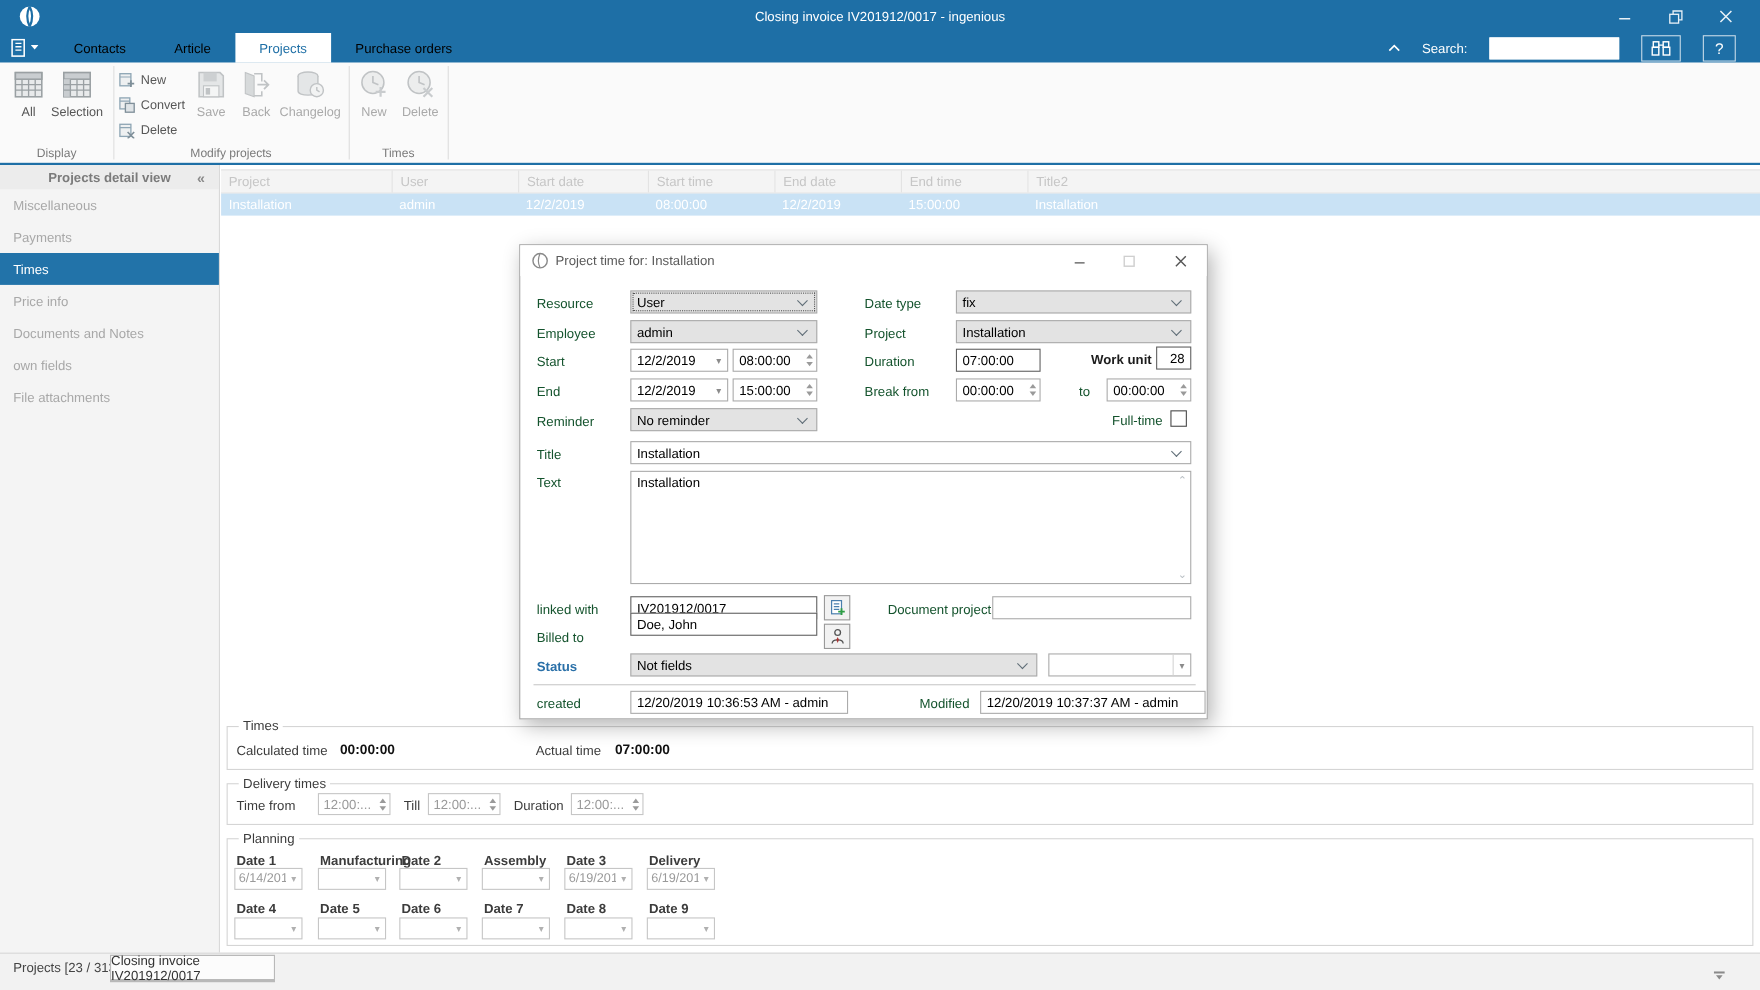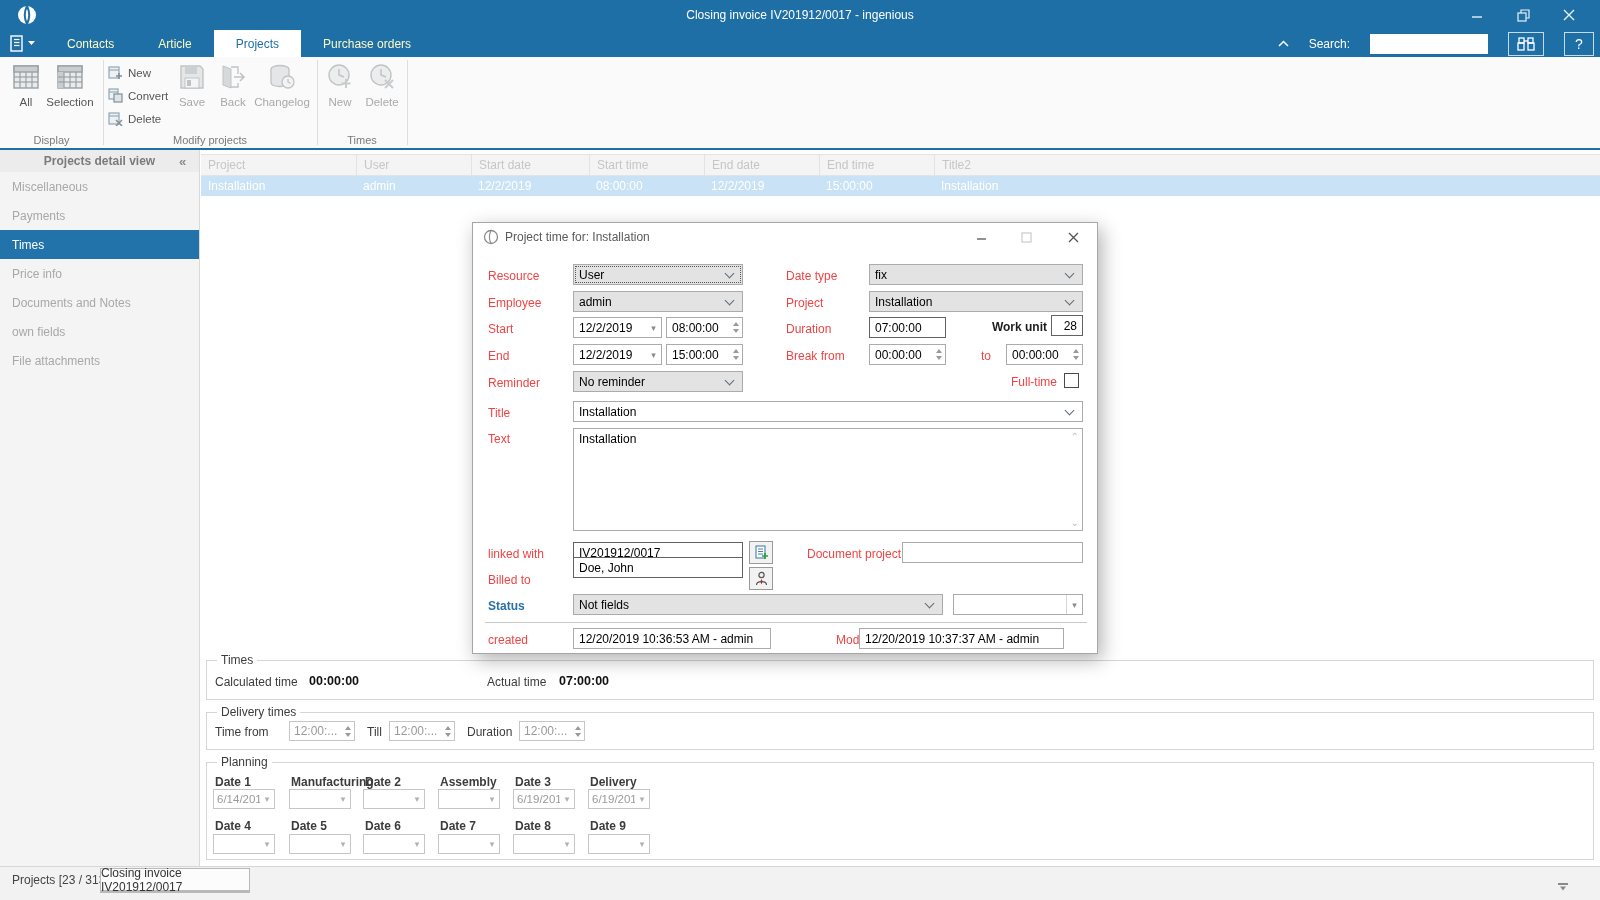--- a/index.html
+++ b/index.html
@@ -13,23 +13,23 @@
   
   .titlebar { left:0; top:0; width:1600px; height:30px; background:#1e6fa6; display:flex; align-items:center; }
   .titlebar .apptitle { position:absolute; left:0; right:0; text-align:center; color:#fff; font-size:12px; }
   .logo-circ { position:absolute; left:16px; top:4px; }
   .wincontrols { position:absolute; right:8px; top:0; height:30px; display:flex; }
   .winbtn { width:46px; height:30px; display:flex; align-items:center; justify-content:center; color:#e8f1f7; font-size:13px; }
 
   
   .menubar { left:0; top:30px; width:1600px; height:27px; background:#1e6fa6; display:flex; align-items:stretch; }
   .appmenu { display:flex; align-items:center; padding:0 10px 0 8px; color:#fff; gap:3px; }
-  .menutab { display:flex; align-items:center; padding:0 22px; color:#fef9c3; font-size:12px; }
+  .menutab { display:flex; align-items:center; padding:0 22px; color:#000000; font-size:12px; }
   .menutab.active { background:#fff; color:#1e6fa6; }
-  .menubar-right { margin-left:auto; display:flex; align-items:center; gap:20px; padding-right:6px; color:#fff; }
+  .menubar-right { margin-left:auto; display:flex; align-items:center; gap:20px; padding-right:22px; color:#fff; }
   .searchbox { width:118px; height:20px; border:1px solid #fff; background:#fff; font-family:inherit; font-size:12px; padding:0 4px; }
   .mb-btn { height:24px; display:flex; align-items:center; justify-content:center; border:1px solid rgba(255,255,255,.75); color:#fff; }
 
   
   .ribbon { left:0; top:57px; width:1600px; height:91px; background:#fafafa; }
   .ribbon-blueline { left:0; top:148px; width:1600px; height:2px; background:#1e6fa6; }
   .rib-sep { position:absolute; top:3px; bottom:3px; width:1px; background:#dedede; }
   .rib-caption { position:absolute; bottom:2px; font-size:11px; color:#7a7a7a; text-align:center; }
   .bigbtn { position:absolute; top:5px; width:44px; height:66px; display:flex; flex-direction:column; align-items:center; justify-content:flex-start; gap:4px; }
   .bigbtn .lbl { font-size:11.5px; color:#565656; white-space:nowrap; }
@@ -67,21 +67,21 @@
   .dis-combo .txt { flex:1; display:flex; align-items:center; padding:0 3px; color:#9a9a9a; font-size:11.5px; white-space:nowrap; overflow:hidden; }
   .dis-combo .arr { width:14px; display:flex; align-items:center; justify-content:center; color:#b0b0b0; font-size:9px; }
 
   
   .dialog { left:472px; top:222px; width:626px; height:432px; background:#fff; border:1px solid #a6a6a6; box-shadow:4px 6px 18px rgba(0,0,0,.3); }
   .dlg-titlebar { position:absolute; left:0; top:0; right:0; height:28px; background:#fff; display:flex; align-items:center; }
   .dlg-title { position:absolute; left:32px; color:#5a5a5a; font-size:12px; }
   .dlg-btn { position:absolute; top:0; height:28px; width:32px; display:flex; align-items:center; justify-content:center; font-size:12px; color:#555; }
   .dlg-btn.dis { color:#c9c9c9; }
 
-  .dlbl { position:absolute; color:#ef4444; font-size:12px; }
+  .dlbl { position:absolute; color:#14532d; font-size:12px; }
   .combo { position:absolute; height:21px; border:1px solid #ababab; background:#e3e3e3; display:flex; align-items:center; }
   .combo.white { background:#fff; }
   .combo .txt { flex:1; padding:0 5px; white-space:nowrap; overflow:hidden; color:#000; }
   .chev { width:7px; height:7px; border-right:1.4px solid #5f6d77; border-bottom:1.4px solid #5f6d77; transform:rotate(45deg); margin:-3px 9px 0 0; }
   .combo .oldarr { width:16px; align-self:stretch; display:flex; align-items:center; justify-content:center; color:#8b8b8b; font-size:9px; border-left:1px solid #d5d5d5; }
 
   .tbox { position:absolute; height:21px; border:1px solid #616161; background:#fff; display:flex; align-items:center; padding:0 5px; color:#000; white-space:nowrap; overflow:hidden; }
   .tbox.light { border-color:#ababab; }
   .dtp { position:absolute; height:21px; border:1px solid #ababab; background:#fff; display:flex; }
   .dtp .txt { flex:1; display:flex; align-items:center; padding:0 5px; color:#000; }
@@ -568,21 +568,21 @@
     <div class="combo white" style="left:480px;top:371px;width:130px;">
       <span class="txt"></span>
         <span class="oldarr">▾</span>
     </div>
 
     <div class="dlg-sep" style="left:12px;top:399px;width:602px;"></div>
 
     <span class="dlbl" style="left:15px;top:410px;">created</span>
     <div class="tbox light" style="left:100px;top:405px;width:198px;">12/20/2019 10:36:53 AM - admin</div>
     <span class="dlbl" style="left:363px;top:410px;">Modified</span>
-    <div class="tbox light" style="left:386px;top:405px;width:205px;">12/20/2019 10:37:37 AM - admin</div>
+    <div class="tbox light" style="left:418px;top:405px;width:205px;">12/20/2019 10:37:37 AM - admin</div>
   </div>
 
   <div class="abs footer">
     <span class="ftab1">Projects [23 / 313]</span>
     <div class="ftab2">Closing invoice IV201912/0017</div>
     <span class="filtermark">
       <svg width="10" height="8" viewBox="0 0 10 8">
           <rect x="0" y="0" width="10" height="2" fill="#8a8a8a"></rect>
           <path d="M2 3.5 h6 l-3 4 Z" fill="#8a8a8a"></path>
         </svg>

